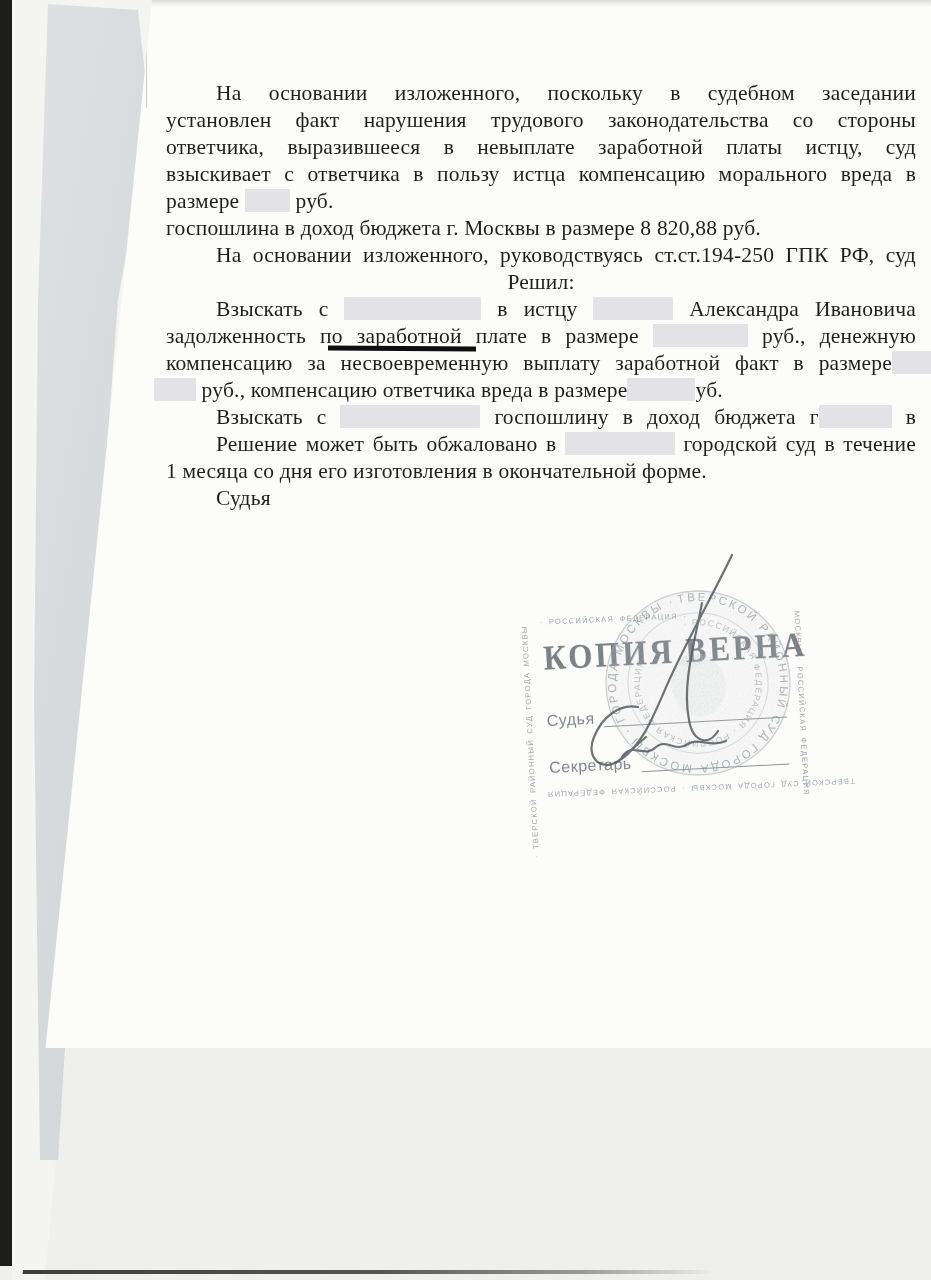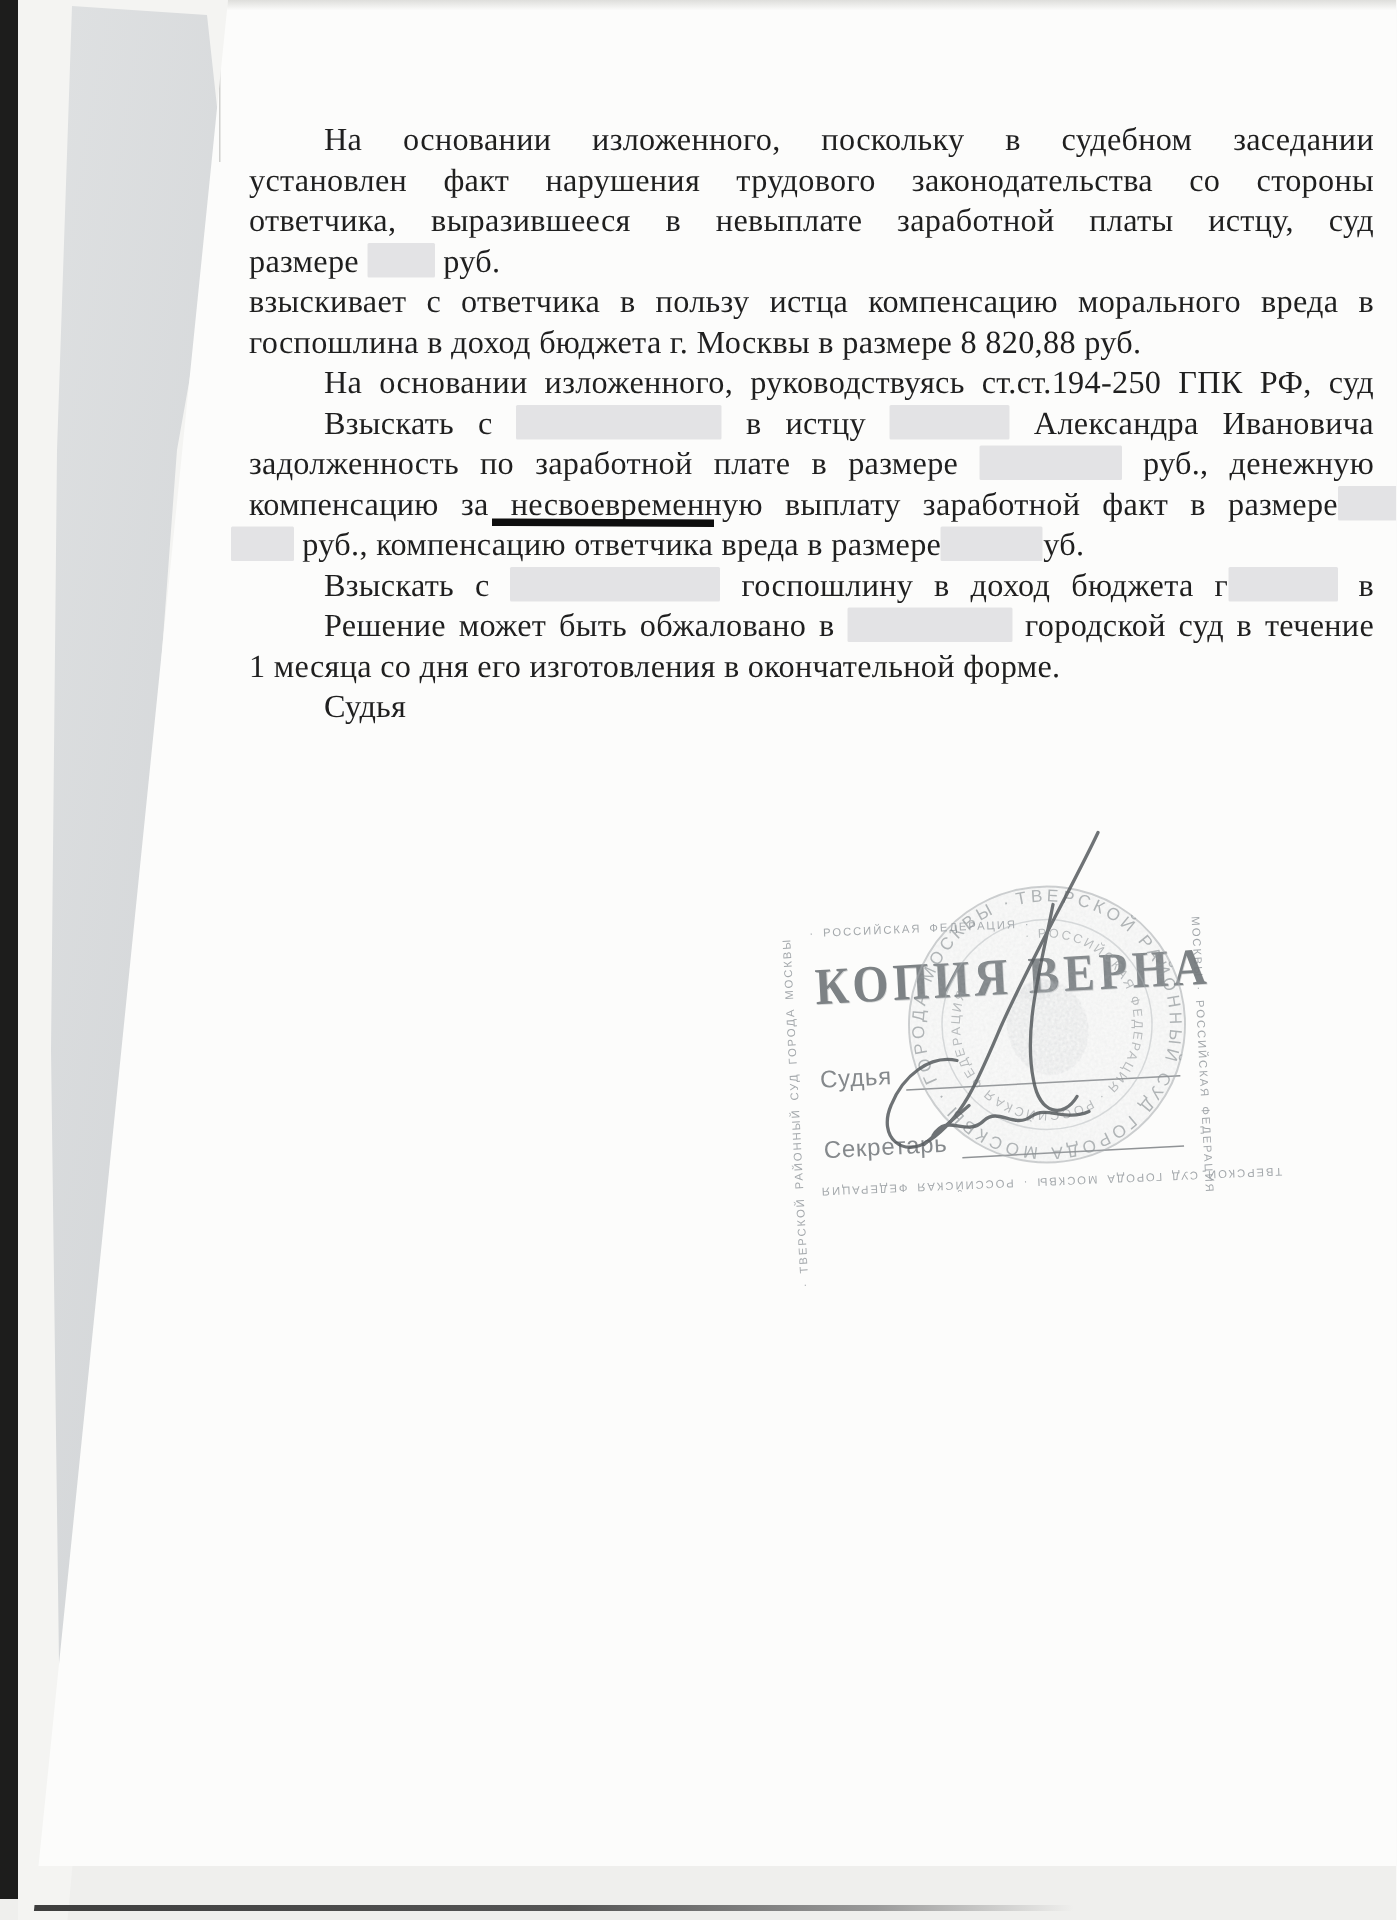--- a/index.html
+++ b/index.html
@@ -8,21 +8,21 @@
   }
   html,body{margin:0;padding:0;}
   .scan{position:relative;width:931px;height:1280px;background:var(--scan-bg);overflow:hidden;
         font-family:"Liberation Serif",serif;}
   .black-strip{position:absolute;left:0;top:0;width:12px;height:1266px;background:var(--black-strip);}
   .underpage{position:absolute;left:0;top:0;width:931px;height:1280px;background:#f4f4f2;
         clip-path:polygon(12px 0,162px 0,45px 1280px,12px 1280px);}
   .grey-band{position:absolute;left:0;top:0;width:931px;height:1280px;
         background:linear-gradient(100deg,#e0e2e3 0%,#c9cccf 45%,#d4d6d8 100%);
         clip-path:polygon(48px 4px,138px 10px,150px 120px,118px 300px,92px 650px,68px 1000px,58px 1160px,40px 1160px,34px 700px,38px 300px);}
-  .page{position:absolute;left:0;top:0;width:931px;height:1244px;background:var(--page-bg);
+  .page{position:absolute;left:0;top:0;width:931px;height:1048px;background:var(--page-bg);
         clip-path:polygon(152px 0,931px 0,931px 1280px,22px 1280px);}
   .page-edge-line{position:absolute;left:146px;top:8px;width:1px;height:100px;background:#d0d0ce;}
   .top-shadow{position:absolute;left:150px;top:0;width:781px;height:7px;
         background:linear-gradient(#dededb,rgba(222,222,219,0));}
   .bottom-line{position:absolute;left:15px;top:1270px;width:730px;height:4px;
         background:linear-gradient(to right,#3d3d3d 0%,#555 50%,#9a9a9a 78%,rgba(185,185,185,0) 96%);}
 
   
   .textblock{position:absolute;left:166px;top:80px;width:750px;color:var(--body-text);
         font-size:21.5px;letter-spacing:.2px;}
@@ -71,30 +71,31 @@
 
   <div class="page">
     <div class="page-edge-line"></div>
     <div class="top-shadow"></div>
 
     <div class="textblock">
 
       <div class="line j indent"><span>На основании изложенного, поскольку в судебном заседании</span></div>
       <div class="line j"><span>установлен факт нарушения трудового законодательства со стороны</span></div>
       <div class="line j"><span>ответчика, выразившееся в невыплате заработной платы истцу, суд</span></div>
+      <div class="line j"><span>взыскивает с ответчика в пользу истца компенсацию морального вреда в</span></div>
       <div class="line">
         <span>размере</span>
         <span class="red w45"></span>
         <span>руб.</span>
       </div>
-      <div class="line j"><span>взыскивает с ответчика в пользу истца компенсацию морального вреда в</span></div>
 
       <div class="line"><span>госпошлина в доход бюджета г. Москвы в размере 8 820,88 руб.</span></div>
 
       <div class="line j indent"><span>На основании изложенного, руководствуясь ст.ст.194-250 ГПК РФ, суд</span></div>
+      <div class="line center"><span>Решил:</span></div>
 
       <div class="line j indent">
         <span>Взыскать с</span>
         <span class="red w137"></span>
         <span>в истцу</span>
         <span class="red w80"></span>
         <span>Александра Ивановича</span>
       </div>
       <div class="line j">
         <span>задолженность по заработной плате в размере</span>

